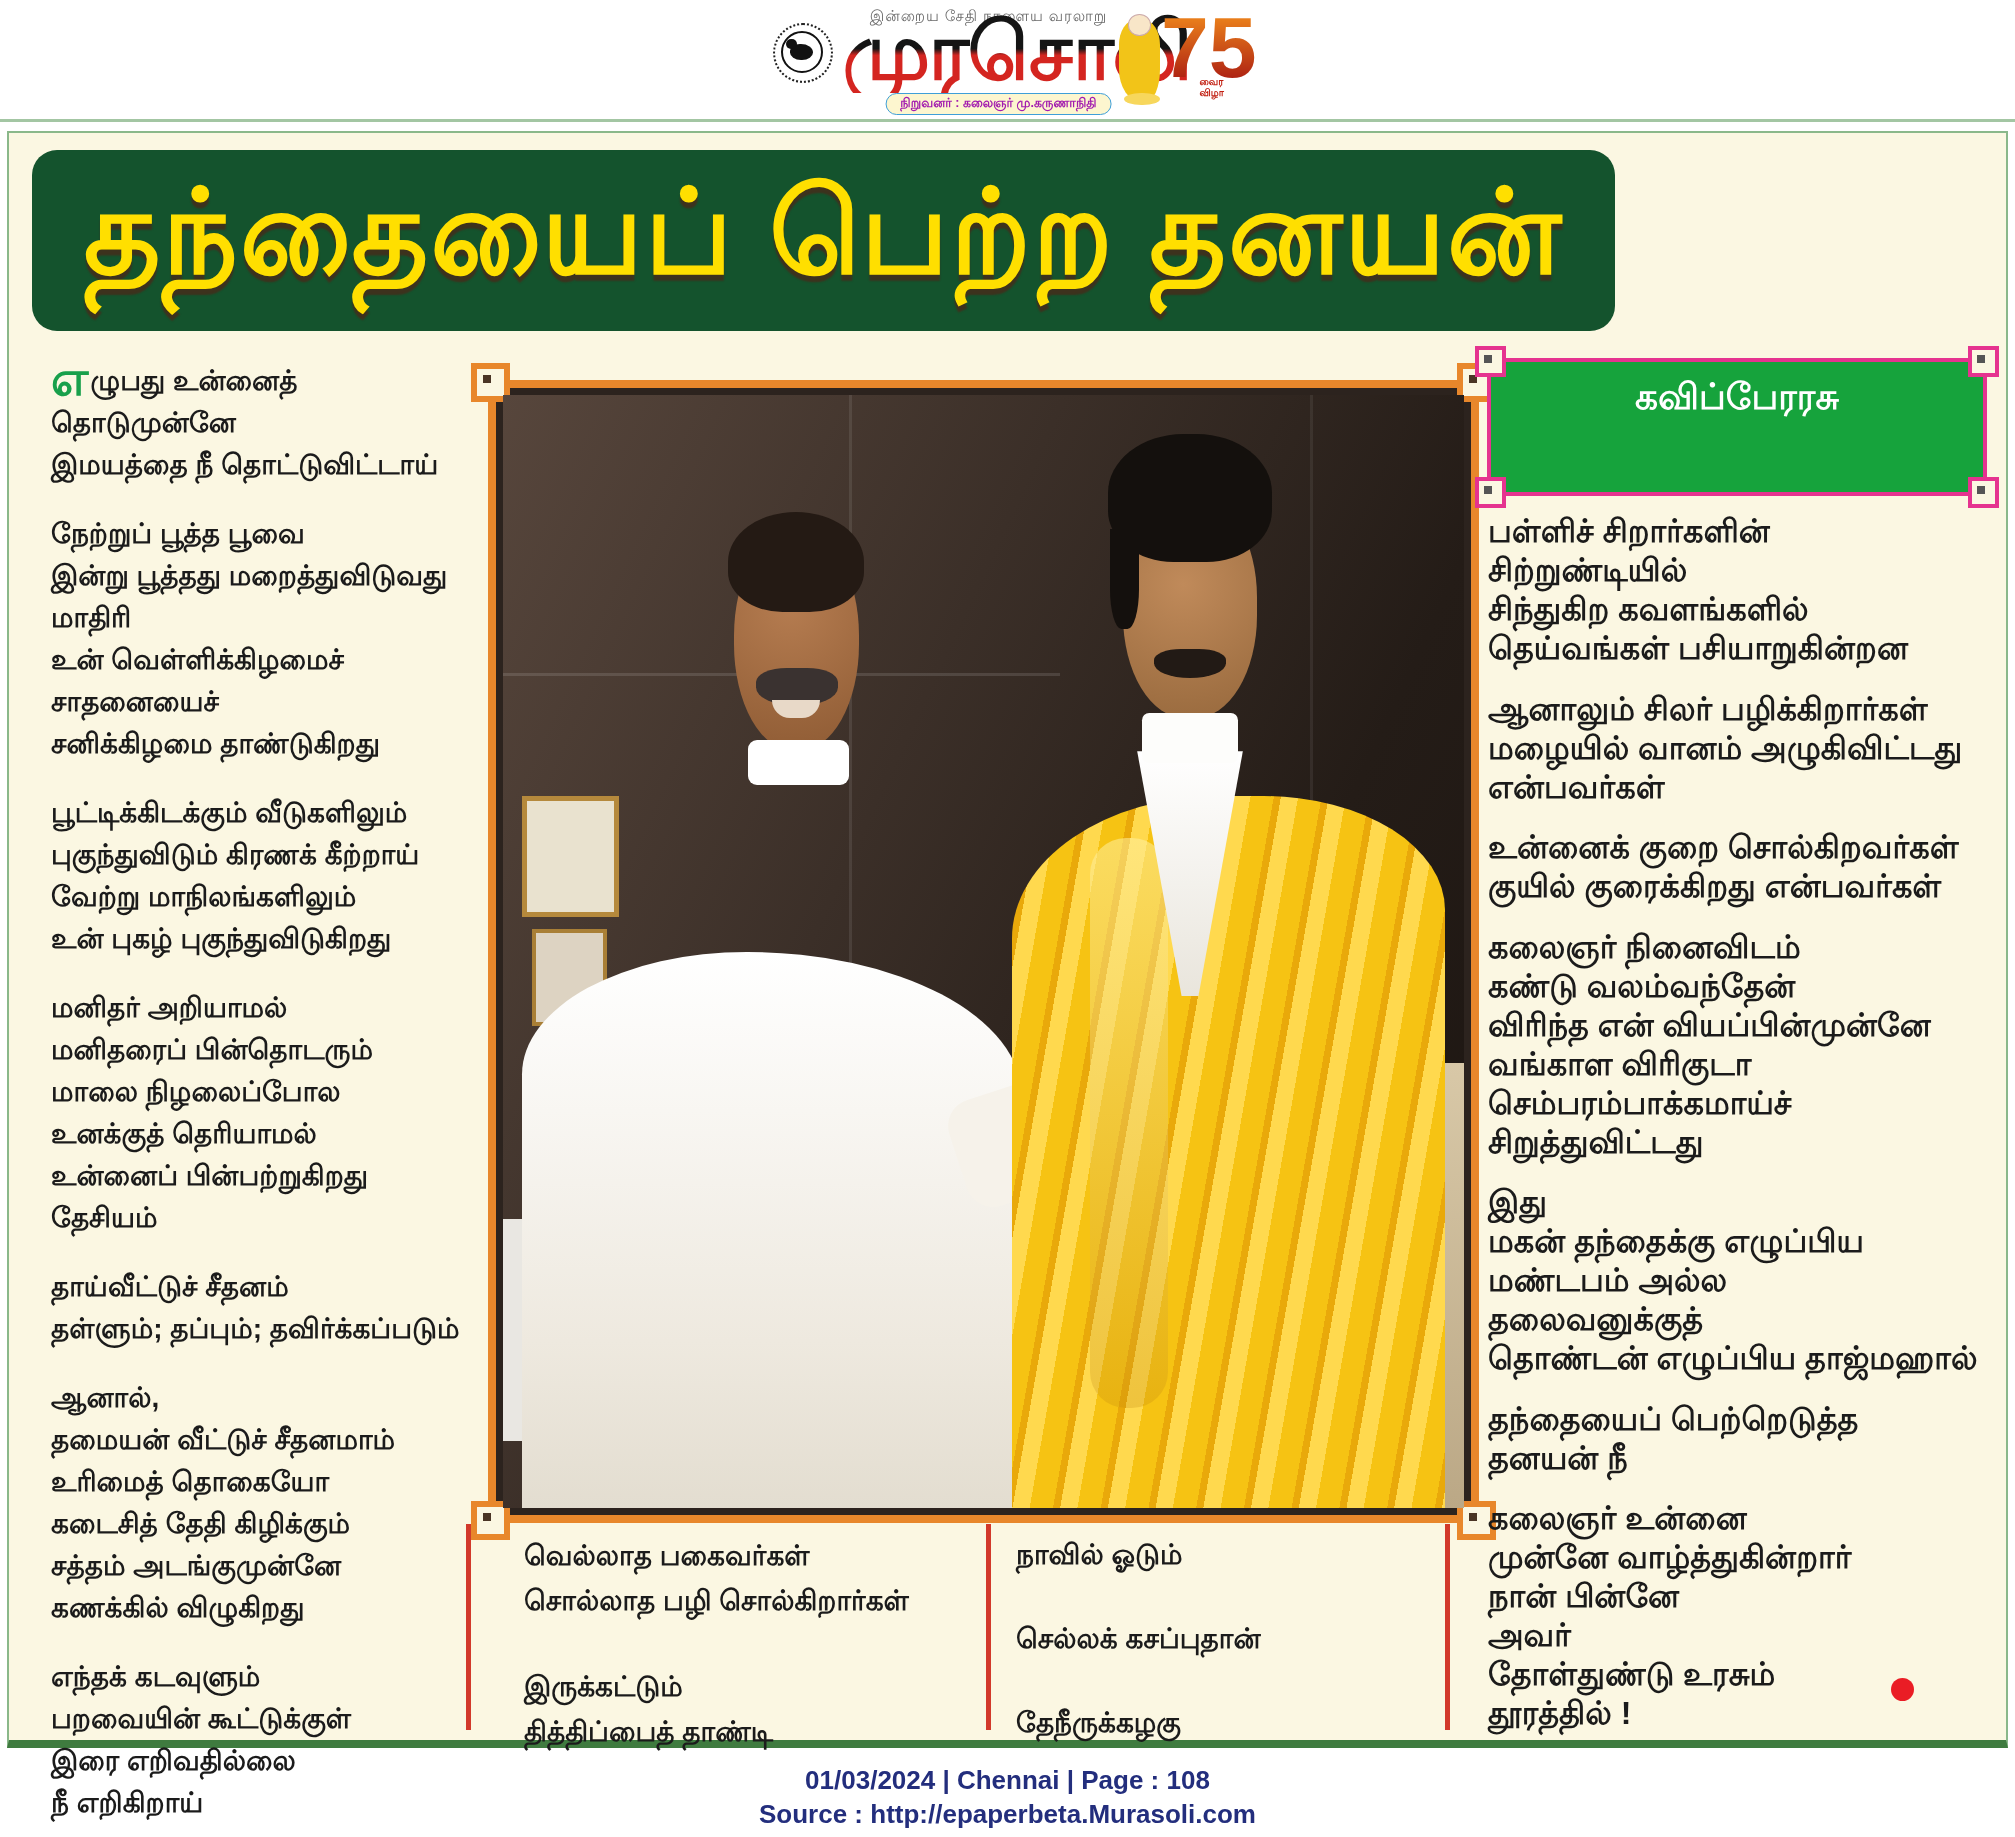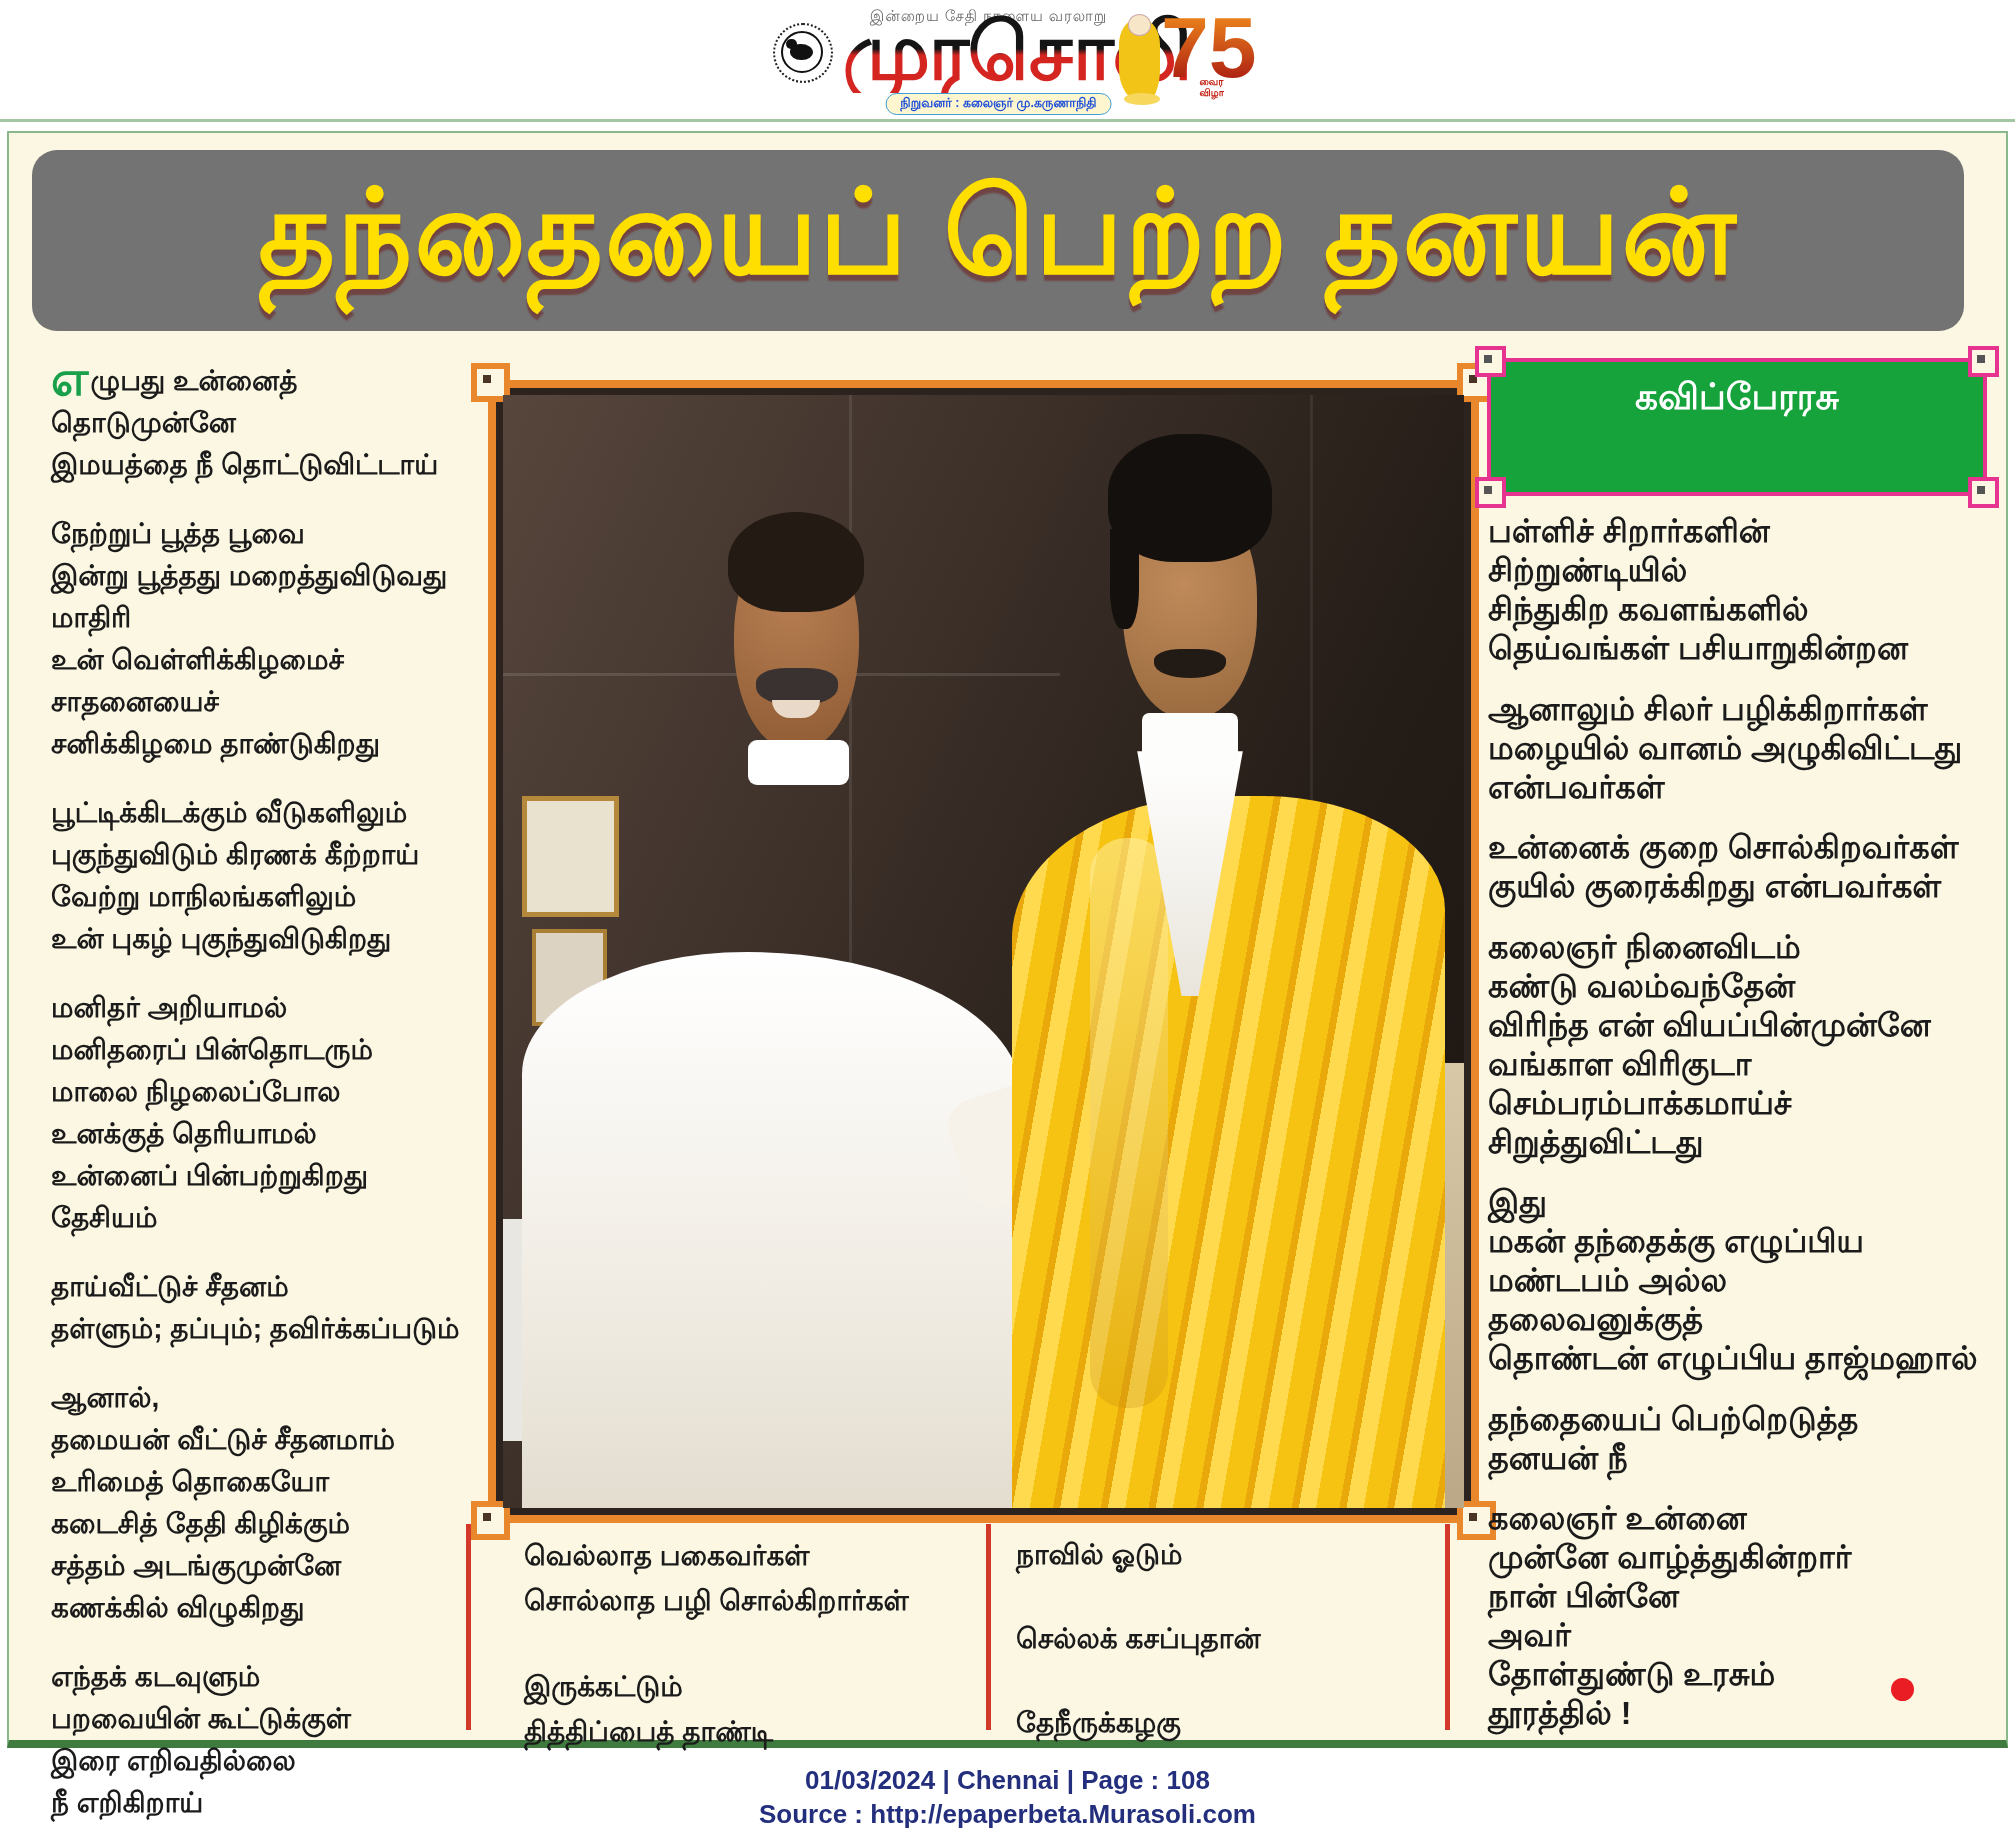--- a/index.html
+++ b/index.html
@@ -16,29 +16,29 @@
   .emblem-bull:before{content:"";position:absolute;left:-3.6px;top:-5.4px;width:10.7px;height:10.7px;background:#111;border-radius:50%;}
   .logo-text{position:absolute;left:86px;top:10.7px;font-size:79px;font-weight:800;letter-spacing:-1.8px;line-height:82px;
      background:linear-gradient(180deg,#151515 46%,#d42520 54%);-webkit-background-clip:text;background-clip:text;color:transparent;white-space:nowrap;}
   .figure75{position:absolute;right:99px;top:19.7px;width:41px;height:82px;background:#f2c418;border-radius:40% 40% 35% 55%/30% 30% 40% 40%;}
   .figure75:before{content:"";position:absolute;left:9px;top:-5.4px;width:21.5px;height:19.7px;background:#f8e6c8;border-radius:50%;border:0.9px solid #caa;}
   .figure75:after{content:"";position:absolute;left:5.4px;bottom:-3.6px;width:36px;height:12.5px;background:#f7d75c;border-radius:50%;}
   .num75{position:absolute;right:1.8px;top:3.6px;font-size:86px;font-weight:800;line-height:86px;
      background:linear-gradient(180deg,#f7941d,#a31111);-webkit-background-clip:text;background-clip:text;color:transparent;}
   .num75-sub{position:absolute;right:18px;top:57px;width:41px;font-size:9.9px;line-height:10.7px;color:#c22012;font-weight:700;margin-top:20px;}
   .founder-pill{position:absolute;left:50%;top:93px;transform:translateX(-54%);border:1.8px solid #3f9fd8;border-radius:12.5px;
-     background:#fdf6cf;color:#1d4ed8;font-size:12.5px;font-weight:700;padding:1.8px 14.3px;white-space:nowrap;}
+     background:#fdf6cf;color:#a21caf;font-size:12.5px;font-weight:700;padding:1.8px 14.3px;white-space:nowrap;}
 
   
   .top-green-line{position:absolute;left:0;top:119px;width:100%;height:2.7px;background:#a3c6a3;}
   #content-frame{position:absolute;left:7.2px;top:131px;width:2001px;height:1617px;box-sizing:border-box;
      border:2.7px solid #8ab88a;border-bottom:8px solid #3f7b3f;background:#fbf7e2;}
 
   
-  #banner{position:absolute;left:32px;top:150px;width:1932px;height:181px;background:#737373;border-radius:25px;text-align:right;}
+  #banner{position:absolute;left:32px;top:150px;width:1583px;height:181px;background:#14532d;border-radius:25px;text-align:right;}
   #banner .banner-text{position:absolute;left:0;top:0;width:100%;height:100%;display:flex;align-items:center;justify-content:center;
      font-size:118px;font-weight:800;color:#ffdf00;text-shadow:0 6.3px 1.8px rgba(110,10,10,.45);letter-spacing:1.8px;white-space:nowrap;}
 
   
   .poem-col{position:absolute;color:#1b1b1b;font-weight:700;}
   #left-col{left:51px;top:360px;width:421px;font-size:28px;line-height:42px;}
   #left-col .stanza{margin-bottom:27px;}
   #right-col{left:1488px;top:512px;width:515px;font-size:32px;line-height:39px;}
   #right-col .stanza{margin-bottom:21.5px;}
   #bottom-col1{left:524px;top:1533px;width:452px;font-size:28px;line-height:45px;}

